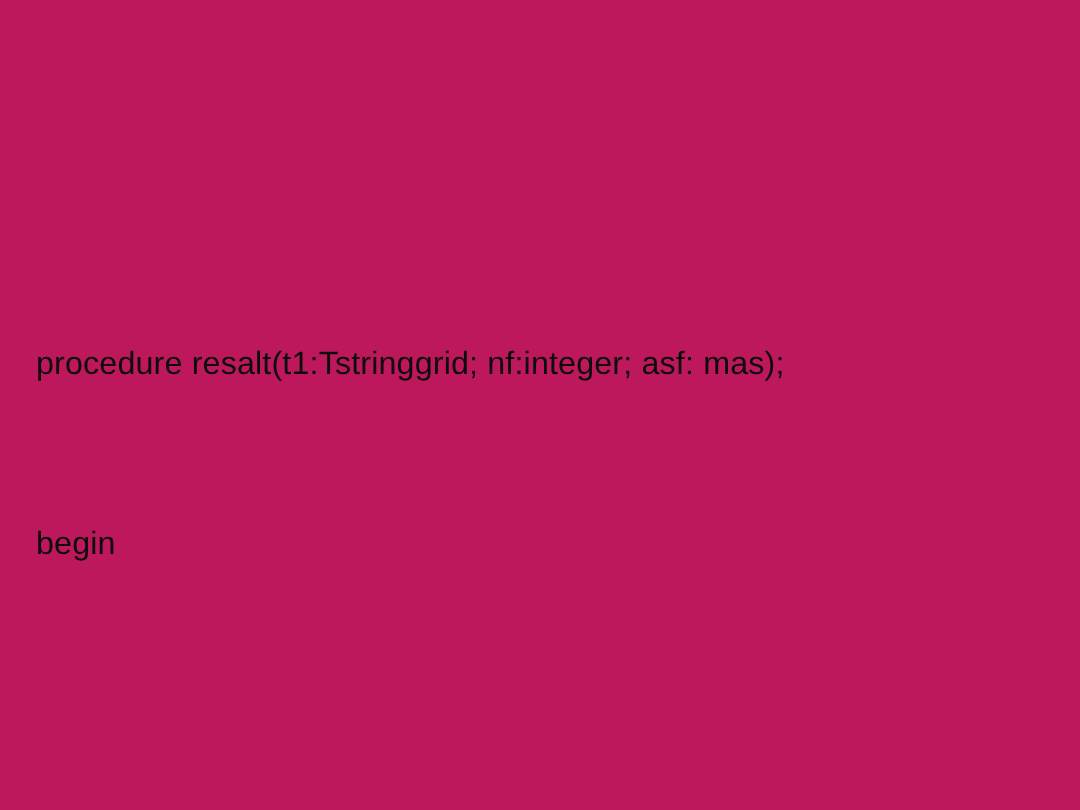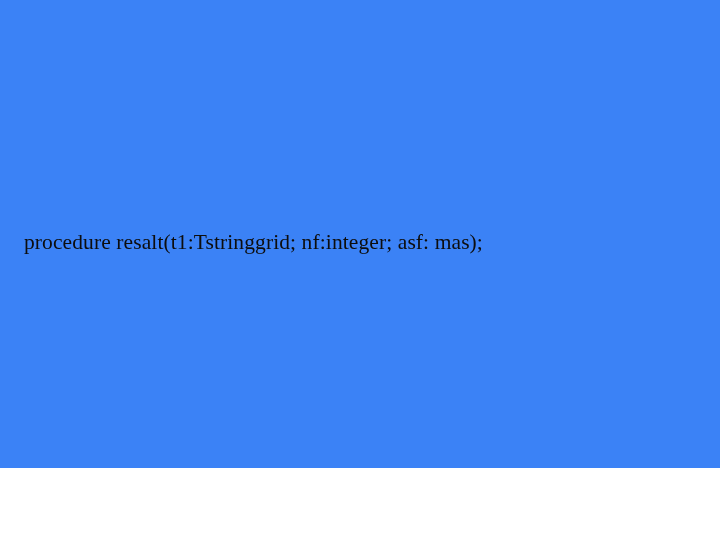--- a/index.html
+++ b/index.html
@@ -13,24 +13,23 @@
     height: 540px;
     overflow: hidden;
     font-family: "Liberation Sans", sans-serif;
     color: #000000;
     -webkit-font-smoothing: antialiased;
   }
 
   #slide {
     position: relative;
     width: 720px;
-    height: 468px;
-    background: #3b82f6;
+    height: 540px;
+    background: #be185d;
     box-sizing: border-box;
-    font-family: Liberation Serif, serif;
   }
 
   #code-body {
     position: absolute;
     left: 24px;
     top: 22px;
     right: 10px;
     font-size: 21.5px;
     line-height: 40px;
     letter-spacing: 0.1px;
@@ -53,20 +52,21 @@
 </style>
 </head>
 <body>
 
 <div id="slide">
 
   <div id="code-body">
 
     <div class="code-block">
       <span class="code-line">procedure resalt(t1:Tstringgrid; nf:integer; asf: mas);</span>
+      <span class="code-line">begin</span>
       
       
     </div>
 
     
 
     
 
   </div>
 

